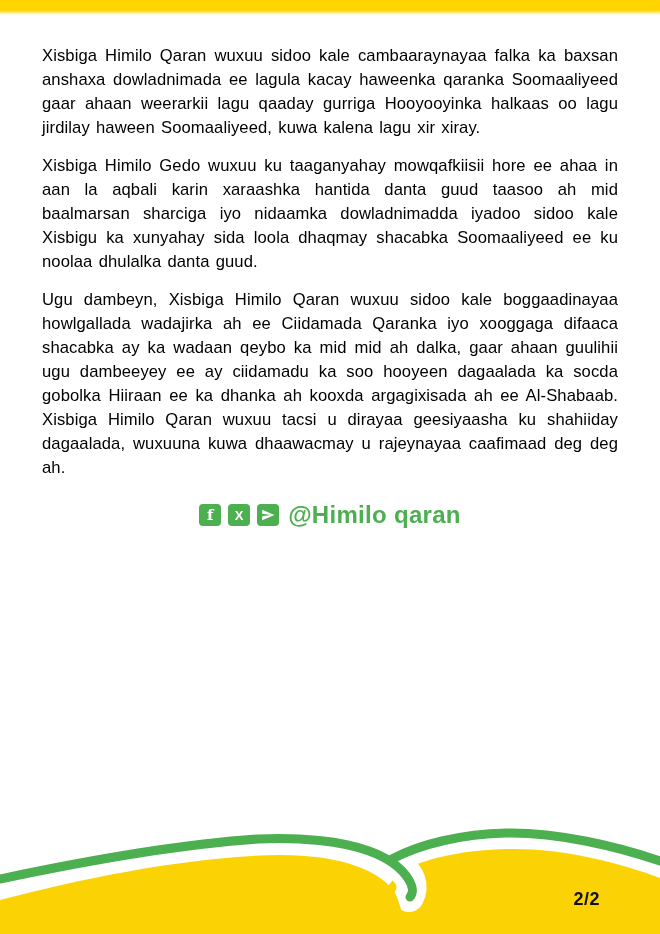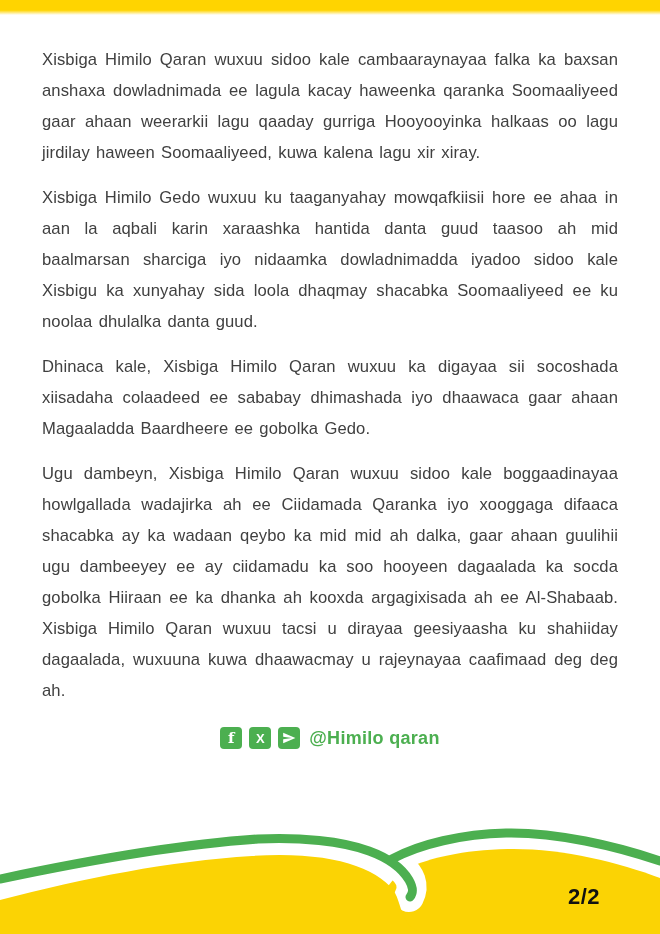--- a/index.html
+++ b/index.html
@@ -13,22 +13,22 @@
   .top-bar{
     position:absolute;top:0;left:0;right:0;height:15px;
     background:linear-gradient(to bottom,#FFD400 0%,#FFD400 68%,rgba(255,212,0,0) 100%);
   }
   .content{
     position:absolute;top:44px;left:42px;width:576px;
   }
   .content p{
     margin:0 0 14px 0;
     font-size:16.6px;
-    line-height:31px;
-    color:#404040;
+    line-height:24px;
+    color:#000000;
     text-align:justify;
     letter-spacing:0.1px;
     word-spacing:1.5px;
   }
   .social-row{
     margin-top:21px;
     display:flex;
     align-items:center;
     justify-content:center;
     gap:7px;
@@ -39,46 +39,45 @@
     background:#4CAF50;
     display:flex;align-items:center;justify-content:center;
     color:#fff;
   }
   .social-icon svg{display:block;}
   .fb-glyph{font-size:15px;font-weight:700;font-family:"DejaVu Serif",serif;line-height:1;}
   .x-glyph{font-size:13px;font-weight:700;line-height:1;}
   .handle{
     margin-left:2px;
     color:#4CAF50;
-    font-size:18px;
+    font-size:24px;
     font-weight:600;
     letter-spacing:0.3px;
   }
   .wave{
     position:absolute;left:0;bottom:0;width:660px;height:114px;
   }
   .page-number{
     position:absolute;
     right:60px;bottom:24px;
-    font-size:22px;
+    font-size:18px;
     font-weight:700;
     color:#111111;
     z-index:5;
     letter-spacing:0.5px;
   }
 </style>
 </head>
 <body>
 
 <div class="top-bar"></div>
 
 <div class="content">
   <p>Xisbiga Himilo Qaran wuxuu sidoo kale cambaaraynayaa falka ka baxsan anshaxa dowladnimada ee lagula kacay haweenka qaranka Soomaaliyeed gaar ahaan weerarkii lagu qaaday gurriga Hooyooyinka halkaas oo lagu jirdilay haween Soomaaliyeed, kuwa kalena lagu xir xiray.</p>
   <p>Xisbiga Himilo Gedo wuxuu ku taaganyahay mowqafkiisii hore ee ahaa in aan la aqbali karin xaraashka hantida danta guud taasoo ah mid baalmarsan sharciga iyo nidaamka dowladnimadda iyadoo sidoo kale Xisbigu ka xunyahay sida loola dhaqmay shacabka Soomaaliyeed ee ku noolaa dhulalka danta guud.</p>
-  <p>Dhinaca kale, Xisbiga Himilo Qaran wuxuu ka digayaa sii socoshada xiisadaha colaadeed ee sababay dhimashada iyo dhaawaca gaar ahaan Magaaladda Baardheere ee gobolka Gedo.</p>
   <p>Ugu dambeyn, Xisbiga Himilo Qaran wuxuu sidoo kale boggaadinayaa howlgallada wadajirka ah ee Ciidamada Qaranka iyo xooggaga difaaca shacabka ay ka wadaan qeybo ka mid mid ah dalka, gaar ahaan guulihii ugu dambeeyey ee ay ciidamadu ka soo hooyeen dagaalada ka socda gobolka Hiiraan ee ka dhanka ah kooxda argagixisada ah ee Al-Shabaab. Xisbiga Himilo Qaran wuxuu tacsi u dirayaa geesiyaasha ku shahiiday dagaalada, wuxuuna kuwa dhaawacmay u rajeynayaa caafimaad deg deg ah.</p>
 
   <div class="social-row">
     <span class="social-icon">
       <span class="fb-glyph">f</span>
     </span>
     <span class="social-icon">
       <span class="x-glyph">X</span>
     </span>
     <span class="social-icon">

